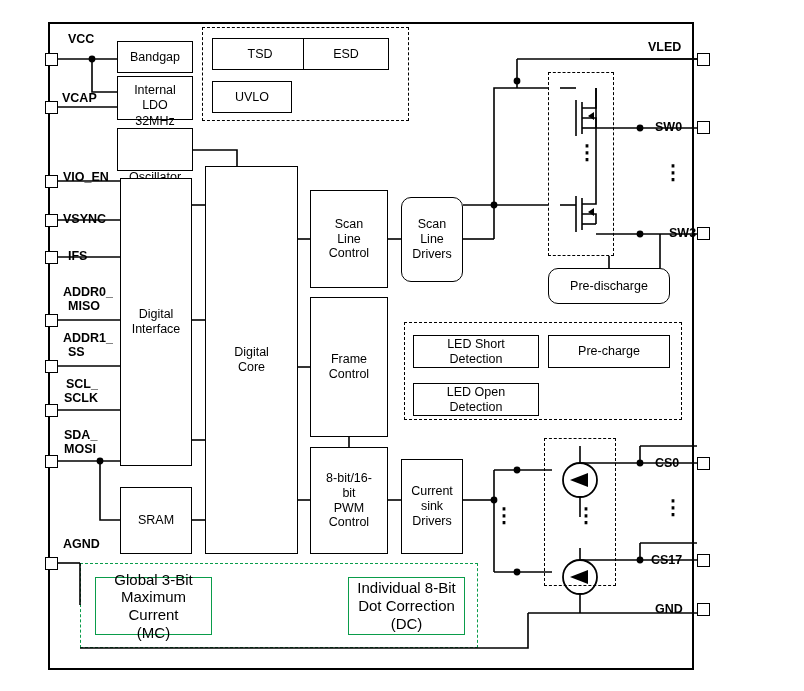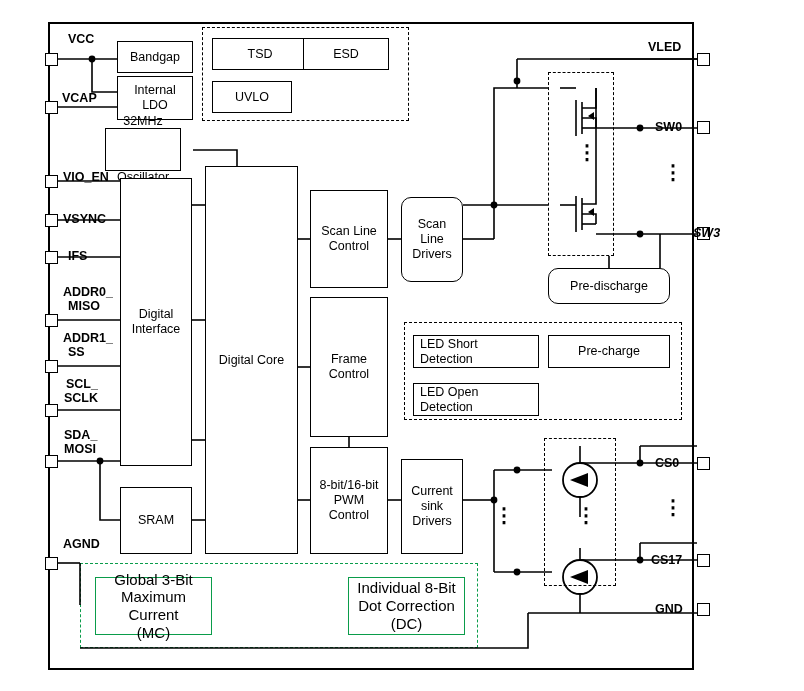--- a/index.html
+++ b/index.html
@@ -1,21 +1,21 @@
 <!DOCTYPE html>
 <html><head>
 <meta charset="utf-8">
 <style>
   html,body{margin:0;padding:0;background:#ffffff;}
   body{width:804px;height:691px;position:relative;font-family:"Liberation Sans",sans-serif;color:#000;}
   #root{position:absolute;left:0;top:0;width:804px;height:691px;}
 
   .blk{position:absolute;box-sizing:border-box;border:1.5px solid #000;background:#fff;
-       display:flex;align-items:center;justify-content:center;
-       font-size:12.5px;line-height:1.18;padding:6px;}
+       display:flex;align-items:center;justify-content:center;text-align:center;
+       font-size:12.5px;line-height:1.18;padding:14px;}
   .chip{position:absolute;box-sizing:border-box;border:2px solid #000;background:#fff;}
   .dash{position:absolute;box-sizing:border-box;border:1.8px dashed #000;background:transparent;}
   .dashg{position:absolute;box-sizing:border-box;border:1.8px dashed #0a9c4a;background:transparent;}
   .blkg{position:absolute;box-sizing:border-box;border:1.5px solid #0a9c4a;background:#fff;
         display:flex;align-items:center;justify-content:center;text-align:center;
         font-size:15px;line-height:1.18;padding:2px;}
   .pad{position:absolute;box-sizing:border-box;width:13px;height:13px;border:1.6px solid #000;background:#fff;}
   .lbl{position:absolute;font-size:12.5px;font-weight:bold;white-space:nowrap;}
   .lbl2{position:absolute;font-size:12.5px;font-weight:bold;white-space:nowrap;line-height:1.1;}
   .vdots{position:absolute;font-size:15px;font-weight:bold;letter-spacing:0;line-height:5px;color:#000;}
@@ -56,21 +56,21 @@
 
   <div class="pad" style="left:697px;top:53px;"></div>
   <div class="pad" style="left:697px;top:121px;"></div>
   <div class="pad" style="left:697px;top:227px;"></div>
   <div class="pad" style="left:697px;top:457px;"></div>
   <div class="pad" style="left:697px;top:554px;"></div>
   <div class="pad" style="left:697px;top:603px;"></div>
 
   <div class="lbl" style="left:648px;top:40px;">VLED</div>
   <div class="lbl" style="left:655px;top:120px;">SW0</div>
-  <div class="lbl" style="left:693px;top:226px;font-style:italic;">SW3</div>
+  <div class="lbl" style="left:669px;top:226px;">SW3</div>
   <div class="lbl" style="left:655px;top:456px;">CS0</div>
   <div class="lbl" style="left:651px;top:553px;">CS17</div>
   <div class="lbl" style="left:655px;top:602px;">GND</div>
 
   <div class="blk" style="left:117px;top:41px;width:76px;height:32px;">
     <span>Bandgap</span>
   </div>
   <div class="blk" style="left:117px;top:76px;width:76px;height:44px;flex-direction:column;">
     <span>Internal</span>
     <span>LDO</span>
@@ -80,21 +80,21 @@
   <div class="blk" style="left:212px;top:38px;width:96px;height:32px;">
     <span>TSD</span>
   </div>
   <div class="blk" style="left:303px;top:38px;width:86px;height:32px;">
     <span>ESD</span>
   </div>
   <div class="blk" style="left:212px;top:81px;width:80px;height:32px;">
     <span>UVLO</span>
   </div>
 
-  <div class="blk" style="left:105px;top:128px;width:76px;height:43px;flex-direction:column;gap:41px;">
+  <div class="blk" style="left:117px;top:128px;width:76px;height:43px;flex-direction:column;gap:41px;">
     <span>32MHz</span>
     <span>Oscillator</span>
   </div>
 
   <div class="blk" style="left:120px;top:178px;width:72px;height:288px;flex-direction:column;">
     <span>Digital</span>
     <span>Interface</span>
   </div>
 
   <div class="blk" style="left:120px;top:487px;width:72px;height:67px;">

